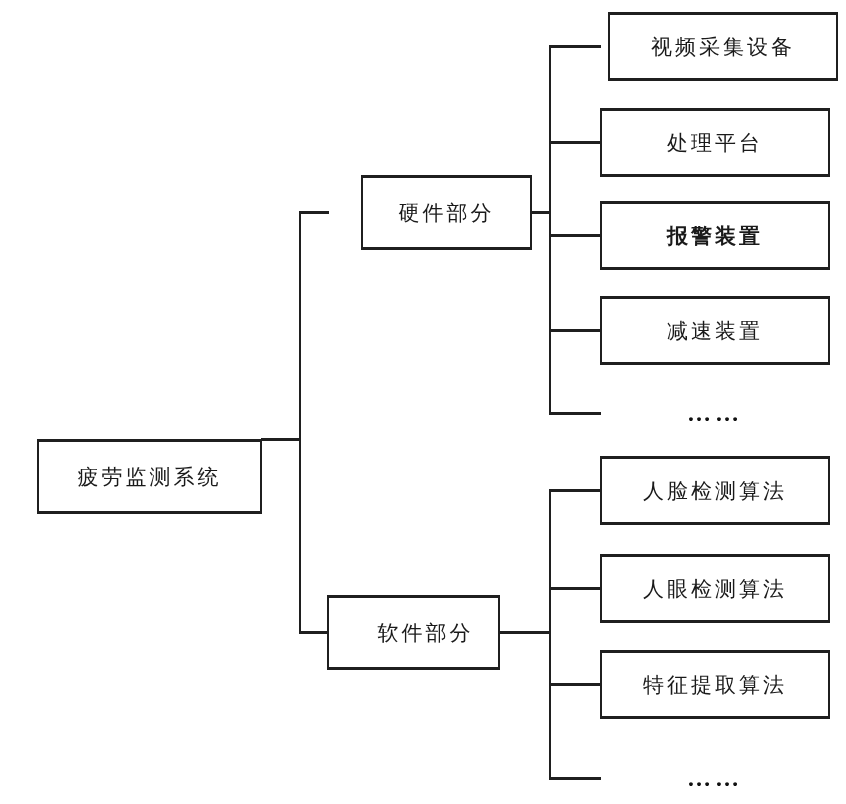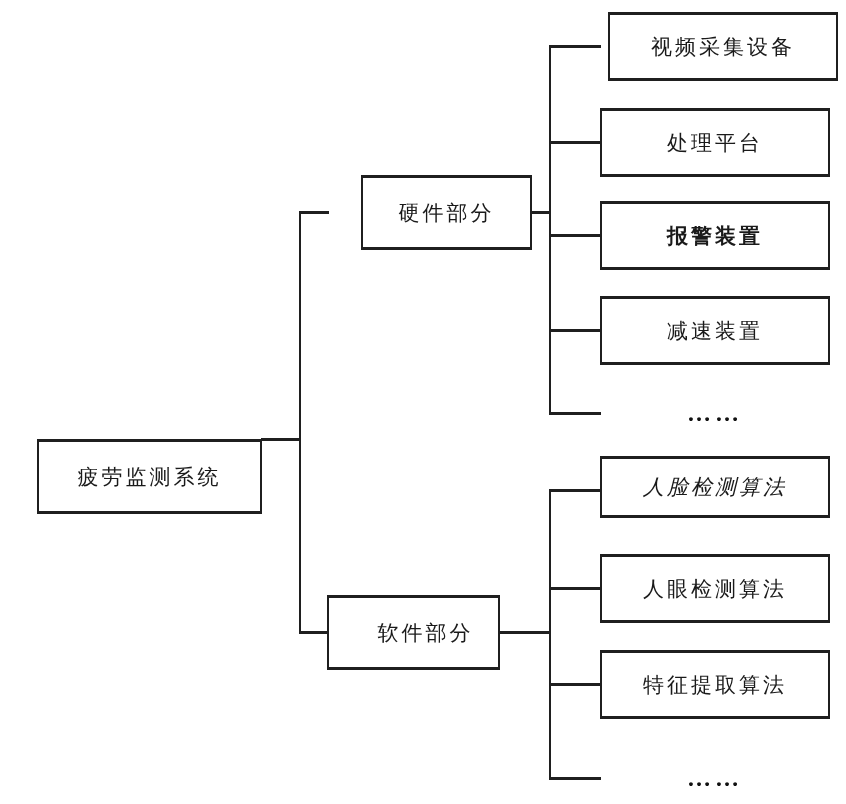--- a/index.html
+++ b/index.html
@@ -48,21 +48,21 @@
   #n-sw   { left: 327px; top: 595px; width: 173px; height: 75px; padding-left: 24px; }
 
   
   #n-h1 { left: 600px; top: 12px;  width: 230px; height: 69px; margin-left: 8px; }
   #n-h2 { left: 600px; top: 108px; width: 230px; height: 69px; }
   #n-h3 { left: 600px; top: 201px; width: 230px; height: 69px; font-weight: bold; }
   #n-h4 { left: 600px; top: 296px; width: 230px; height: 69px; }
   #e-h  { left: 630px; top: 396px; width: 170px; height: 34px; }
 
   
-  #n-s1 { left: 600px; top: 456px; width: 230px; height: 62px; font-style: italic; }
+  #n-s1 { left: 600px; top: 456px; width: 230px; height: 69px; }
   #n-s2 { left: 600px; top: 554px; width: 230px; height: 69px; }
   #n-s3 { left: 600px; top: 650px; width: 230px; height: 69px; }
   #e-s  { left: 630px; top: 761px; width: 170px; height: 34px; }
 
   
   #l-root     { left: 261px; top: 438px; width: 40px; }
   #l-trunk1   { left: 299px; top: 211px; height: 423px; }
   #l-stub-hw  { left: 299px; top: 211px; width: 30px; }
   #l-stub-sw  { left: 299px; top: 631px; width: 30px; }
 

